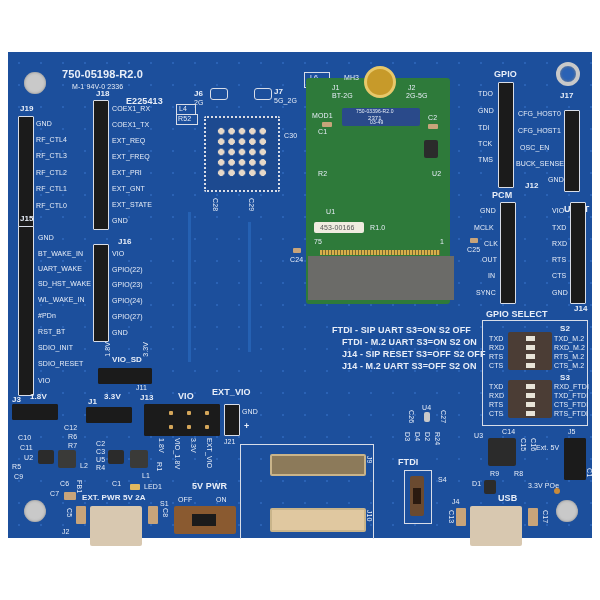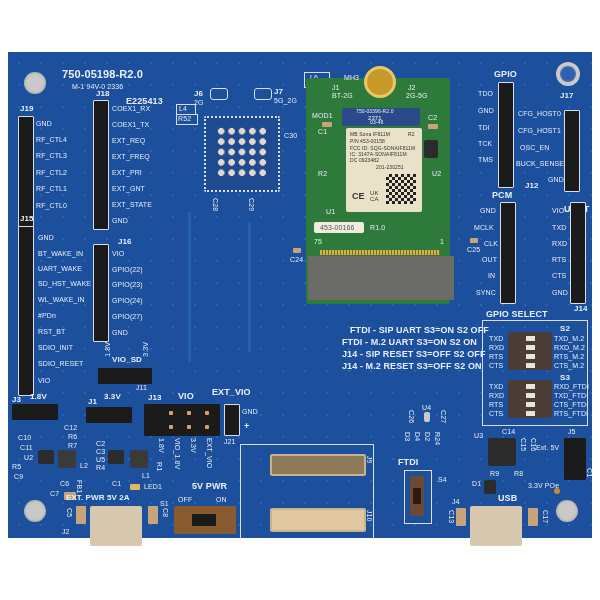--- a/index.html
+++ b/index.html
@@ -125,32 +125,20 @@
     <div class="silk sm" style="left:20px;top:130px;">U1</div>
     <div class="silk sm" style="left:126px;top:92px;">U2</div>
     <div class="cap" style="left:16px;top:44px;width:10px;height:5px;"></div>
     <div class="cap" style="left:122px;top:46px;width:10px;height:5px;"></div>
     <div class="chip" style="left:118px;top:62px;width:14px;height:18px;"></div>
     <div style="position:absolute;left:36px;top:30px;width:78px;height:18px;background:#2a4a8a;border-radius:2px;">
       <div class="silk sm" style="left:14px;top:1px;font-size:5px;">750-03396-R2.0</div>
       <div class="silk sm" style="left:26px;top:7px;font-size:6px;">2371</div>
       <div class="silk sm" style="left:28px;top:12px;font-size:5px;">03-49</div>
     </div>
-    <div class="module" style="left:40px;top:50px;width:76px;height:84px;">
-      <div class="silk sm" style="left:4px;top:4px;color:#333;font-size:5px;">MB Sona IF811M</div>
-      <div class="silk sm" style="left:62px;top:4px;color:#333;font-size:5px;">R2</div>
-      <div class="silk sm" style="left:4px;top:11px;color:#333;font-size:5px;">P/N 453-00158</div>
-      <div class="silk sm" style="left:4px;top:18px;color:#333;font-size:5px;">FCC ID: SQG-SONAIF811M</div>
-      <div class="silk sm" style="left:4px;top:24px;color:#333;font-size:5px;">IC: 3147A-SONAIF811M</div>
-      <div class="silk sm" style="left:4px;top:30px;color:#333;font-size:5px;">DC 0923482</div>
-      <div class="silk sm" style="left:30px;top:37px;color:#333;font-size:5px;">201-230251</div>
-      <div class="silk md" style="left:6px;top:64px;color:#333;">CE</div>
-      <div class="silk sm" style="left:24px;top:62px;color:#333;font-size:6px;width:10px;white-space:normal;">UK CA</div>
-      <div style="position:absolute;left:40px;top:46px;width:30px;height:30px;background:repeating-conic-gradient(#222 0 25%,#e9e2c8 0 50%) 0 0/6px 6px;"></div>
-    </div>
     <div style="position:absolute;left:8px;top:144px;width:50px;height:11px;background:#f0ece0;border-radius:2px;">
       <div class="silk sm" style="left:6px;top:2px;color:#555;">453-00166</div>
     </div>
     <div class="silk sm" style="left:64px;top:146px;">R1.0</div>
     <div class="silk sm" style="left:8px;top:160px;">75</div>
     <div class="silk sm" style="left:134px;top:160px;">1</div>
     <div class="gold" style="left:14px;top:172px;width:120px;height:5px;"></div>
   </div>
   <div class="screw" style="left:356px;top:14px;"></div>
   <div class="m2conn" style="left:300px;top:204px;width:146px;height:44px;"></div>
@@ -184,24 +172,24 @@
   <div class="silk md" style="left:556px;top:153px;">UART</div>
   <div class="header" style="left:562px;top:150px;width:14px;height:100px;"></div>
   <div class="silk sm" style="left:544px;top:155px;">VIO</div>
   <div class="silk sm" style="left:544px;top:172px;">TXD</div>
   <div class="silk sm" style="left:544px;top:188px;">RXD</div>
   <div class="silk sm" style="left:544px;top:204px;">RTS</div>
   <div class="silk sm" style="left:544px;top:220px;">CTS</div>
   <div class="silk sm" style="left:544px;top:237px;">GND</div>
   <div class="silk" style="left:566px;top:253px;">J14</div>
 
-  <div class="silk md" style="left:342px;top:274px;">FTDI - SIP UART S3=ON S2 OFF</div>
+  <div class="silk md" style="left:324px;top:274px;">FTDI - SIP UART S3=ON S2 OFF</div>
   <div class="silk md" style="left:334px;top:286px;">FTDI - M.2 UART S3=ON S2 ON</div>
   <div class="silk md" style="left:334px;top:298px;">J14 - SIP RESET S3=OFF S2 OFF</div>
-  <div class="silk md" style="left:334px;top:310px;">J14 - M.2 RESET S3=OFF S2 ON</div>
+  <div class="silk md" style="left:334px;top:310px;">J14 - M.2 UART S3=OFF S2 ON</div>
 
   <div class="silk md" style="left:478px;top:258px;">GPIO SELECT</div>
   <div class="box" style="left:474px;top:268px;width:104px;height:104px;"></div>
   <div class="silk" style="left:552px;top:273px;">S2</div>
   <div class="dip" style="left:500px;top:280px;width:44px;height:38px;">
     <div class="dipsw" style="left:18px;top:4px;"></div>
     <div class="dipsw" style="left:18px;top:13px;"></div>
     <div class="dipsw" style="left:18px;top:22px;"></div>
     <div class="dipsw" style="left:18px;top:31px;"></div>
   </div>
@@ -236,21 +224,21 @@
   <div class="header" style="left:90px;top:316px;width:52px;height:14px;border-color:#1b1b1b;"></div>
   <div class="silk sm" style="left:128px;top:332px;">J11</div>
 
   <div class="silk" style="left:4px;top:344px;">J3</div>
   <div class="silk" style="left:22px;top:341px;">1.8V</div>
   <div class="header" style="left:4px;top:352px;width:44px;height:14px;border-color:#1b1b1b;"></div>
   <div class="silk" style="left:80px;top:346px;">J1</div>
   <div class="silk" style="left:96px;top:341px;">3.3V</div>
   <div class="header" style="left:78px;top:355px;width:44px;height:14px;border-color:#1b1b1b;"></div>
 
-  <div class="silk" style="left:140px;top:342px;">J13</div>
+  <div class="silk" style="left:132px;top:342px;">J13</div>
   <div class="silk md" style="left:170px;top:340px;">VIO</div>
   <div class="header" style="left:136px;top:352px;width:74px;height:30px;border-color:#1b1b1b;">
     <div class="pin" style="left:24px;top:6px;"></div>
     <div class="pin" style="left:42px;top:6px;"></div>
     <div class="pin" style="left:60px;top:6px;"></div>
     <div class="pin" style="left:24px;top:20px;"></div>
     <div class="pin" style="left:42px;top:20px;"></div>
     <div class="pin" style="left:60px;top:20px;"></div>
   </div>
   <div class="silk sm vert" style="left:150px;top:386px;">1.8V</div>
@@ -284,21 +272,21 @@
   <div class="silk sm" style="left:88px;top:404px;">U5</div>
   <div class="silk sm" style="left:88px;top:412px;">R4</div>
   <div class="chip" style="left:100px;top:398px;width:16px;height:14px;"></div>
   <div class="silk sm" style="left:104px;top:428px;">C1</div>
   <div class="chip" style="left:122px;top:398px;width:18px;height:18px;background:#3a3a38;"></div>
   <div class="silk sm" style="left:134px;top:420px;">L1</div>
   <div class="silk sm vert" style="left:148px;top:410px;">R1</div>
   <div class="cap" style="left:122px;top:432px;width:10px;height:6px;background:#e0b860;"></div>
   <div class="silk sm" style="left:136px;top:431px;">LED1</div>
 
-  <div class="silk" style="left:58px;top:442px;">EXT. PWR 5V 2A</div>
+  <div class="silk" style="left:74px;top:442px;">EXT. PWR 5V 2A</div>
   <div class="cap" style="left:68px;top:454px;width:10px;height:18px;"></div>
   <div class="silk sm vert" style="left:58px;top:456px;">C5</div>
   <div class="usb" style="left:82px;top:454px;width:52px;height:40px;"></div>
   <div class="cap" style="left:140px;top:454px;width:10px;height:18px;"></div>
   <div class="silk sm vert" style="left:154px;top:456px;">C8</div>
   <div class="silk sm" style="left:54px;top:476px;">J2</div>
 
   <div class="silk md" style="left:184px;top:430px;">5V PWR</div>
   <div class="silk sm" style="left:152px;top:448px;">S1</div>
   <div class="silk sm" style="left:170px;top:444px;">OFF</div>

